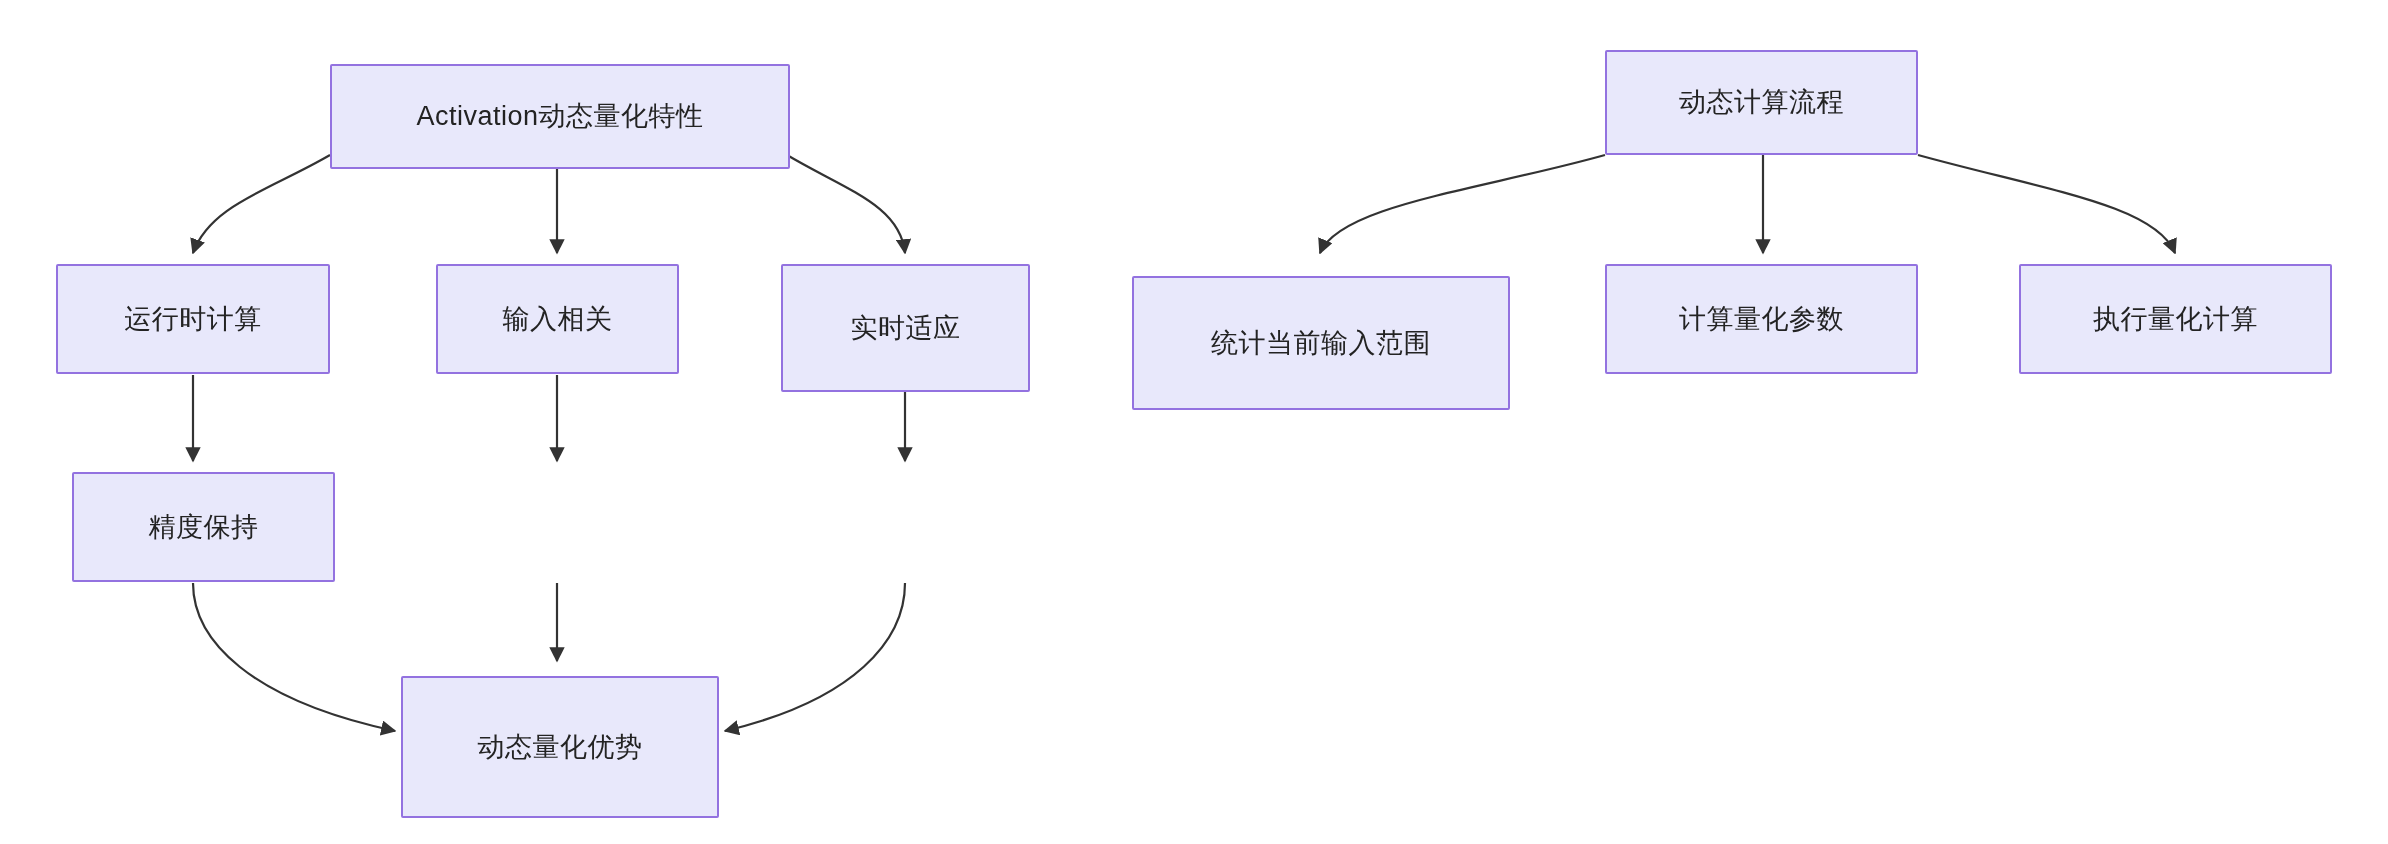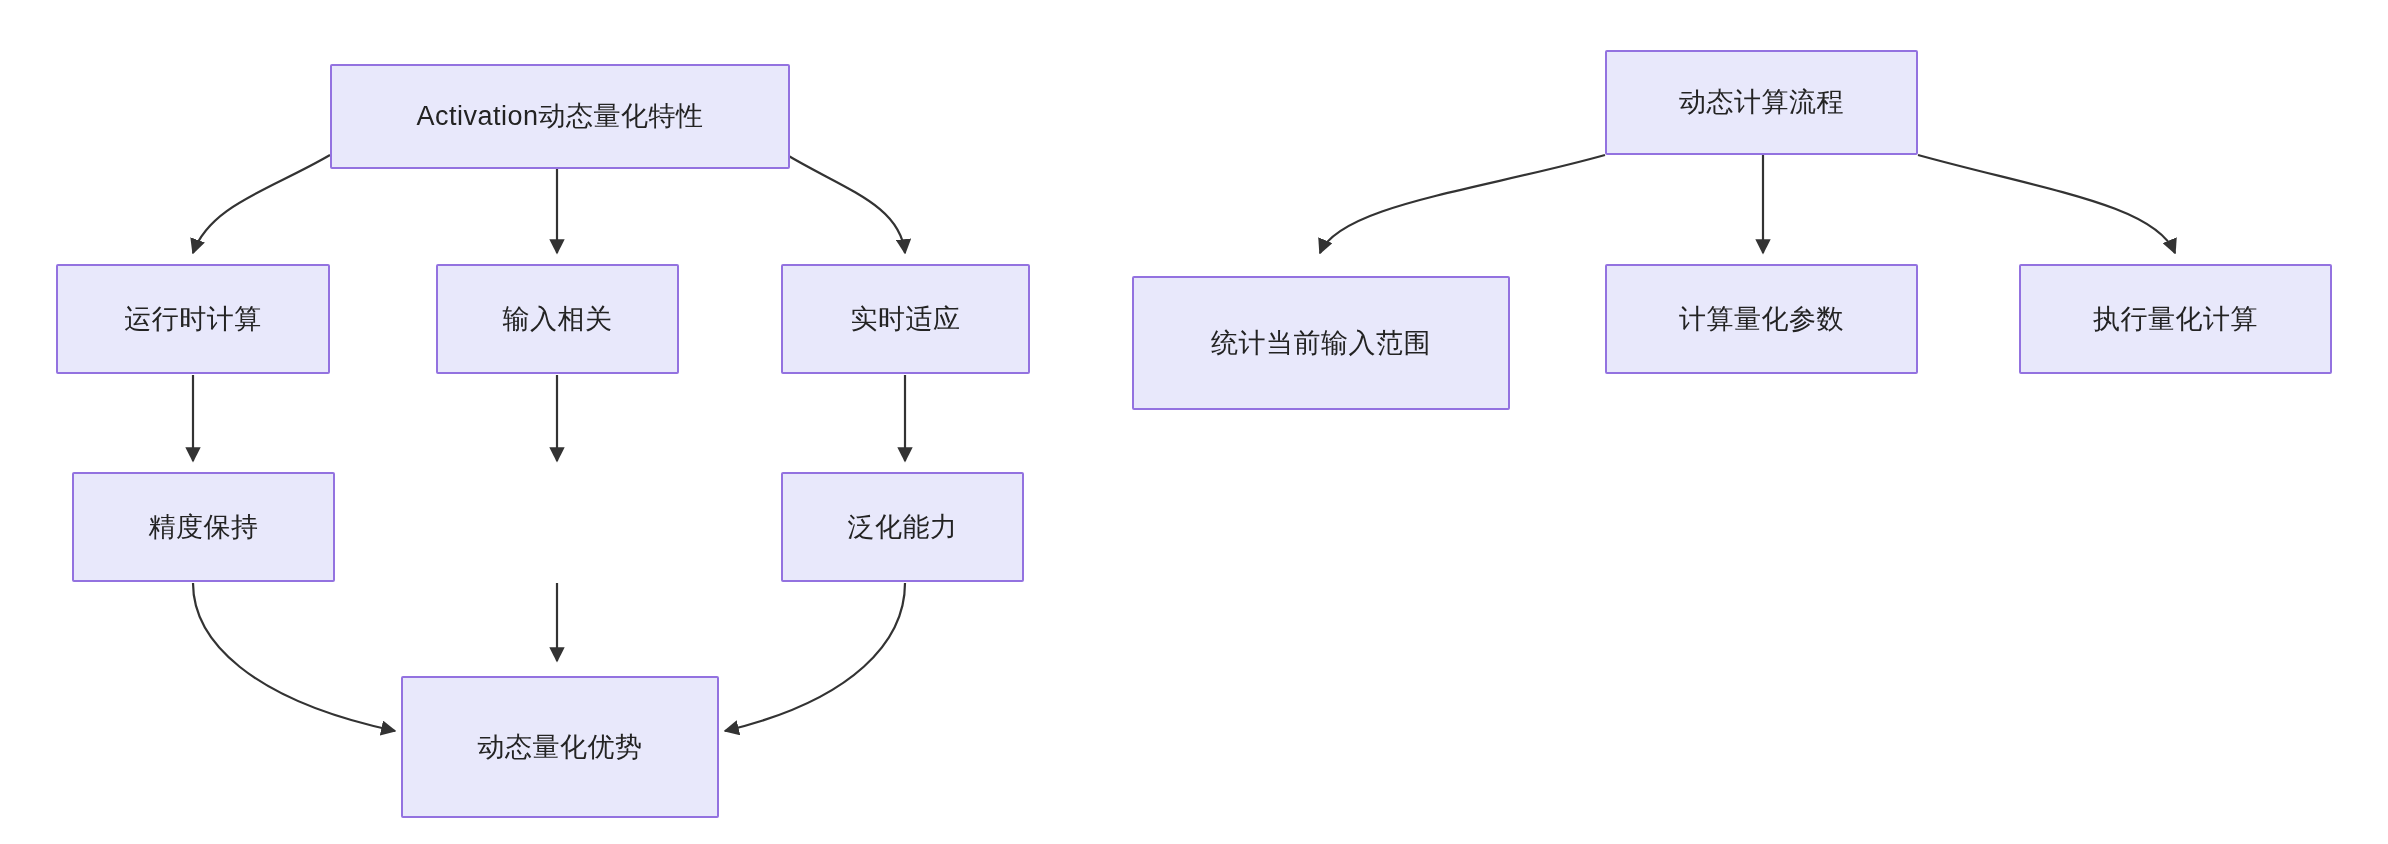--- a/index.html
+++ b/index.html
@@ -78,32 +78,29 @@
   </div>
 
   <div class="node" style="left:56px; top:264px; width:274px; height:110px;">
     <span class="node-label">运行时计算</span>
   </div>
 
   <div class="node" style="left:436px; top:264px; width:243px; height:110px;justify-content:center;">
     <span class="node-label">输入相关</span>
   </div>
 
-  <div class="node" style="left:781px; top:264px; width:249px; height:110px;">
+  <div class="node" style="left:781px; top:264px; width:249px; height:128px;">
     <span class="node-label">实时适应</span>
   </div>
 
   <div class="node" style="left:72px; top:472px; width:263px; height:110px;">
     <span class="node-label">精度保持</span>
   </div>
 
 
-  <div class="node" style="left:781px; top:472px; width:243px; height:110px;">
-    <span class="node-label">泛化能力</span>
-  </div>
 
   <div class="node" style="left:401px; top:676px; width:318px; height:142px;">
     <span class="node-label">动态量化优势</span>
   </div>
 
   <div class="node" style="left:1605px; top:50px; width:313px; height:105px;">
     <span class="node-label">动态计算流程</span>
   </div>
 
   <div class="node" style="left:1132px; top:264px; width:378px; height:134px;margin-top:12px;">

